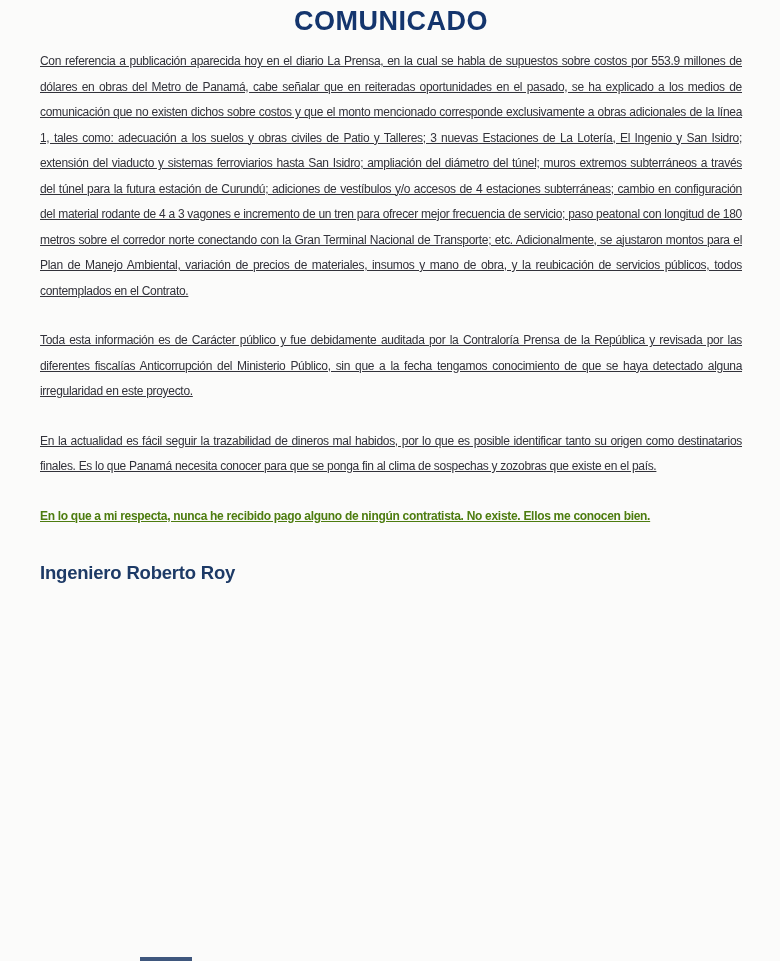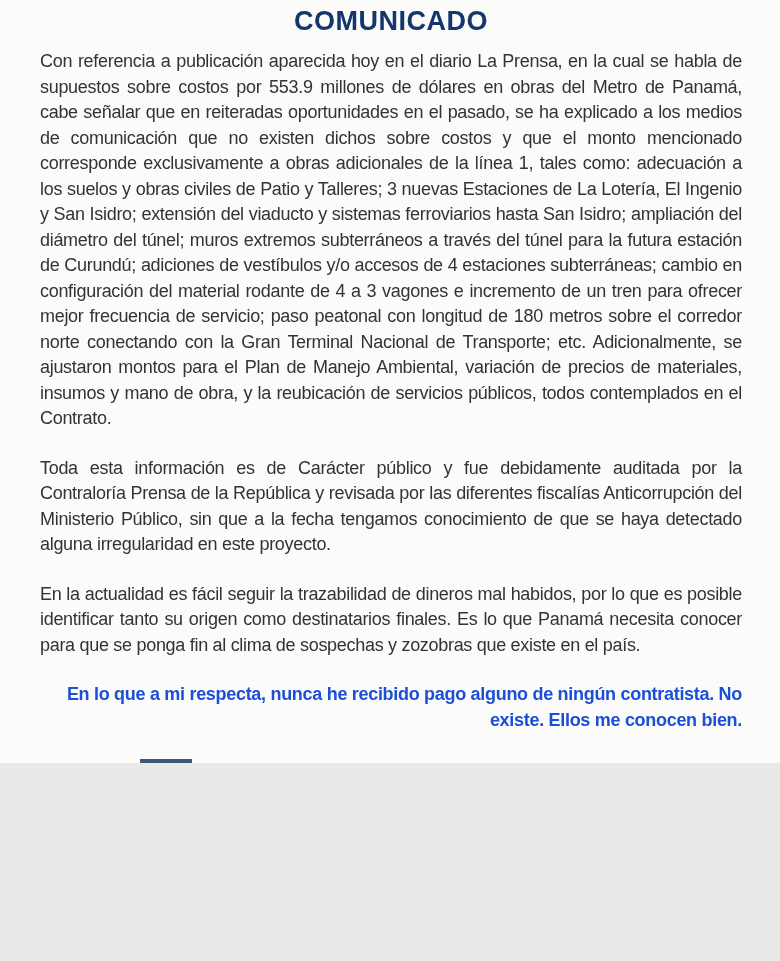--- a/index.html
+++ b/index.html
@@ -3,48 +3,49 @@
 <meta charset="utf-8">
 <style>
   html, body {
     margin: 0;
     padding: 0;
     background: #e9e9e9;
   }
   .page {
     position: relative;
     width: 780px;
-    height: 763px;
+    height: 961px;
     margin: 0 auto;
     background: #fbfbfa;
     overflow: hidden;
     font-family: "Liberation Sans", sans-serif;
     box-sizing: border-box;
     padding: 6px 38px 0 40px;
   }
   .doc-title {
     margin: 0 0 12px 0;
     text-align: center;
     font-size: 27px;
     font-weight: bold;
     letter-spacing: 0.5px;
     color: #14356d;
   }
   .body-p {
     margin: 8px 0 24px 0;
-    font-size: 18px;
+    font-size: 12px;
     line-height: 25.5px;
     letter-spacing: -0.3px;
     color: #32323a;
     text-align: justify;
+    text-decoration: underline;
   }
   .body-p.bold {
     font-weight: bold;
-    color: #1d4ed8;
-    text-align: right;
+    color: #4d7c0f;
+    text-align: left;
   }
   .signature {
     margin-top: 32px;
   }
   .sig-name {
     font-size: 18.5px;
     font-weight: bold;
     color: #1d3a66;
     letter-spacing: -0.2px;
     line-height: 24px;

